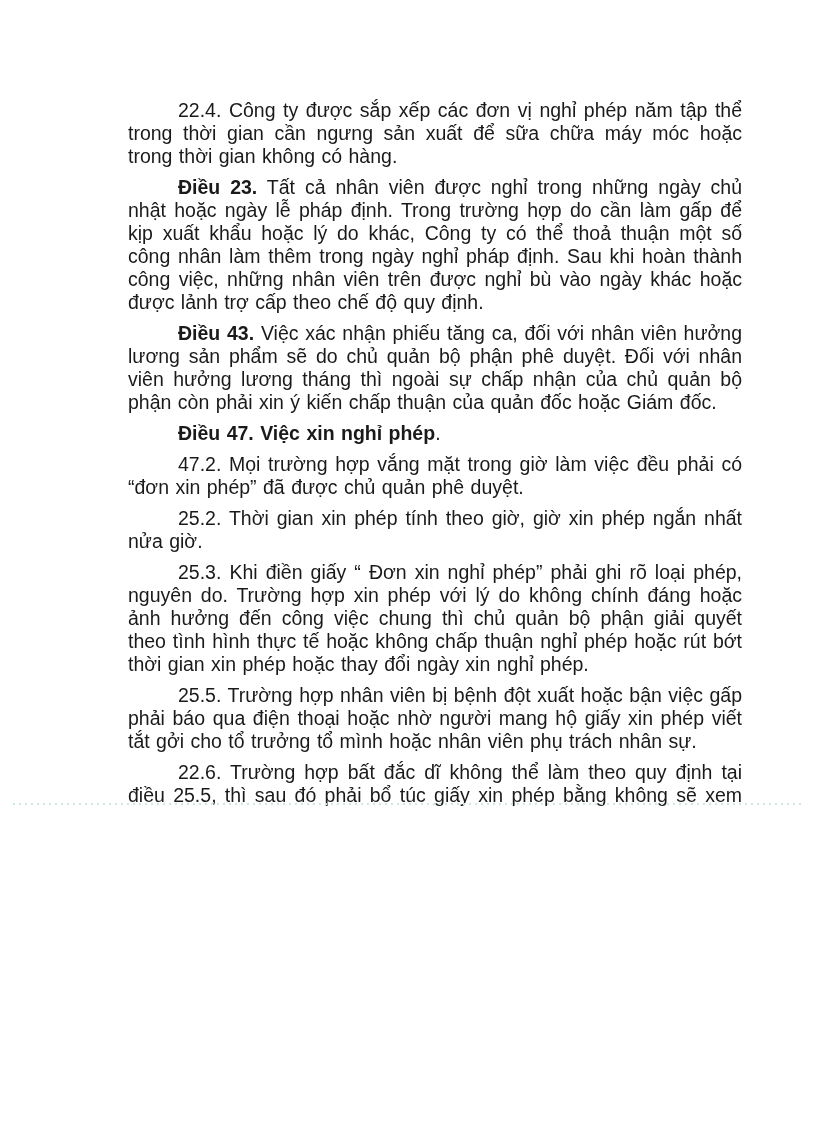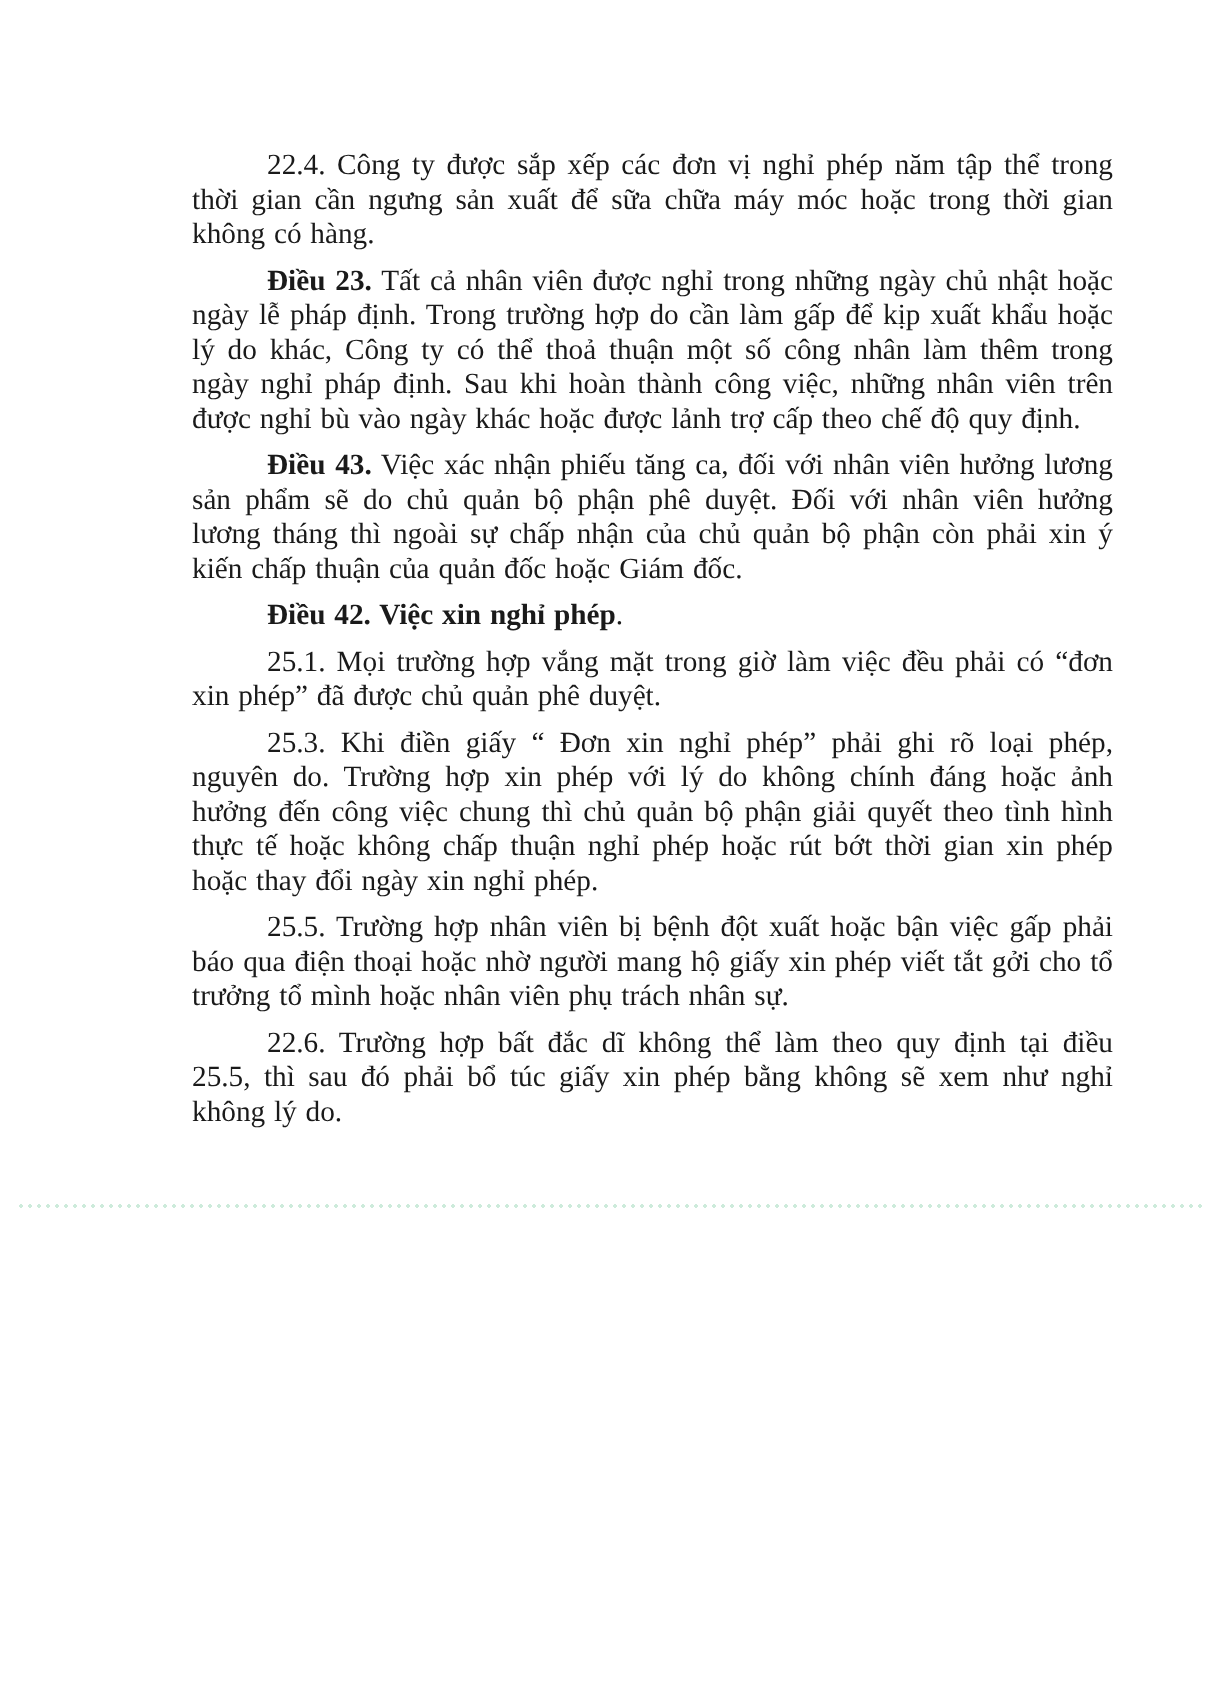--- a/index.html
+++ b/index.html
@@ -5,21 +5,21 @@
   html, body {
     margin: 0;
     padding: 0;
     background: #ffffff;
   }
   .page {
     position: relative;
     width: 816px;
     height: 808px;
     background: var(--page-bg, #ffffff);
-    font-family: Liberation Serif, serif;
+    font-family: Liberation Sans, sans-serif;
     color: var(--text-color, #1a1a1a);
     overflow: hidden;
     box-sizing: border-box;
   }
   .content {
     position: absolute;
     left: 128px;
     top: 99px;
     width: 614px;
     font-size: 19.5px;
@@ -52,24 +52,25 @@
   <div class="content">
 
     <p class="para"><b class="lead"></b><span>22.4. Công ty được sắp xếp các đơn vị nghỉ phép năm tập thể trong thời gian cần ngưng sản xuất để sữa chữa máy móc hoặc trong thời gian không có hàng.</span></p>
 
 
 
     <p class="para"><b class="lead">Điều 23.</b><span> Tất cả nhân viên được nghỉ trong những ngày chủ nhật hoặc ngày lễ pháp định. Trong trường hợp do cần làm gấp để kịp xuất khẩu hoặc lý do khác, Công ty có thể thoả thuận một số công nhân làm thêm trong ngày nghỉ pháp định. Sau khi hoàn thành công việc, những nhân viên trên được nghỉ bù vào ngày khác hoặc được lảnh trợ cấp theo chế độ quy định.</span></p>
 
     <p class="para"><b class="lead">Điều 43.</b><span> Việc xác nhận phiếu tăng ca, đối với nhân viên hưởng lương sản phẩm sẽ do chủ quản bộ phận phê duyệt. Đối với nhân viên hưởng lương tháng thì ngoài sự chấp nhận của chủ quản bộ phận còn phải xin ý kiến chấp thuận của quản đốc hoặc Giám đốc.</span></p>
 
-    <p class="para"><b class="lead">Điều 42. Việc xin nghỉ phép</b><span>.</span></p>
+    <p class="para"><b class="lead">Điều 47. Việc xin nghỉ phép</b><span>.</span></p>
 
-    <p class="para"><b class="lead"></b><span>25.1. Mọi trường hợp vắng mặt trong giờ làm việc đều phải có “đơn xin phép” đã được chủ quản phê duyệt.</span></p>
+    <p class="para"><b class="lead"></b><span>47.2. Mọi trường hợp vắng mặt trong giờ làm việc đều phải có “đơn xin phép” đã được chủ quản phê duyệt.</span></p>
 
+    <p class="para"><b class="lead"></b><span>25.2. Thời gian xin phép tính theo giờ, giờ xin phép ngắn nhất nửa giờ.</span></p>
 
     <p class="para"><b class="lead"></b><span>25.3. Khi điền giấy “ Đơn xin nghỉ phép” phải ghi rõ loại phép, nguyên do. Trường hợp xin phép với lý do không chính đáng hoặc ảnh hưởng đến công việc chung thì chủ quản bộ phận giải quyết theo tình hình thực tế hoặc không chấp thuận nghỉ phép hoặc rút bớt thời gian xin phép hoặc thay đổi ngày xin nghỉ phép.</span></p>
 
 
     <p class="para"><b class="lead"></b><span>25.5. Trường hợp nhân viên bị bệnh đột xuất hoặc bận việc gấp phải báo qua điện thoại hoặc nhờ người mang hộ giấy xin phép viết tắt gởi cho tổ trưởng tổ mình hoặc nhân viên phụ trách nhân sự.</span></p>
 
     <p class="para"><b class="lead"></b><span>22.6. Trường hợp bất đắc dĩ không thể làm theo quy định tại điều 25.5, thì sau đó phải bổ túc giấy xin phép bằng không sẽ xem như nghỉ không lý do.</span></p>
 
   </div>
 

